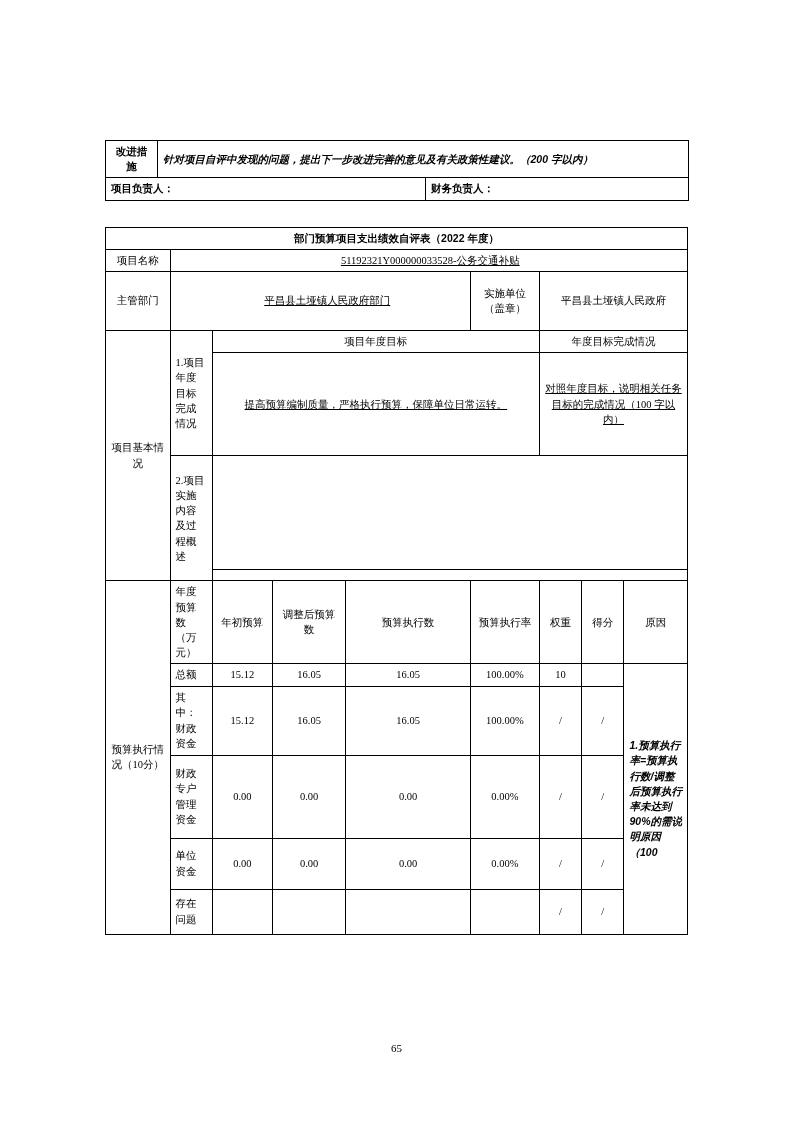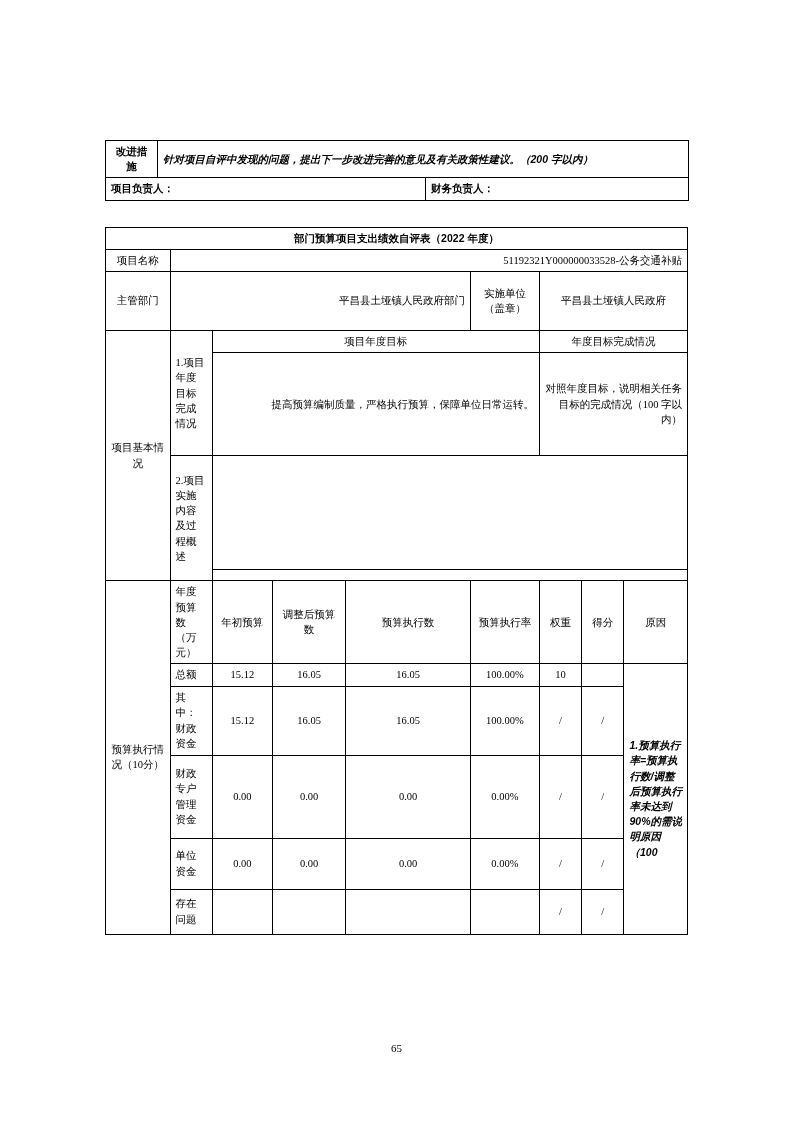--- a/index.html
+++ b/index.html
@@ -58,21 +58,21 @@
     height: 26px;
   }
   .doc-title {
     text-align: center;
     font-family: "Liberation Sans", sans-serif;
     font-weight: bold;
     font-size: 16px;
     padding: 10px 0 10px 0;
   }
   .center { text-align: center; }
-  .left { text-align: right; }
+  .left { text-align: center; text-decoration: underline; }
   .vtext {
     text-align: center;
     font-size: 10.5px;
     line-height: 1.3;
   }
   .narrow-label {
     text-align: left;
     font-size: 10.5px;
     line-height: 1.25;
     padding: 2px 1px;

